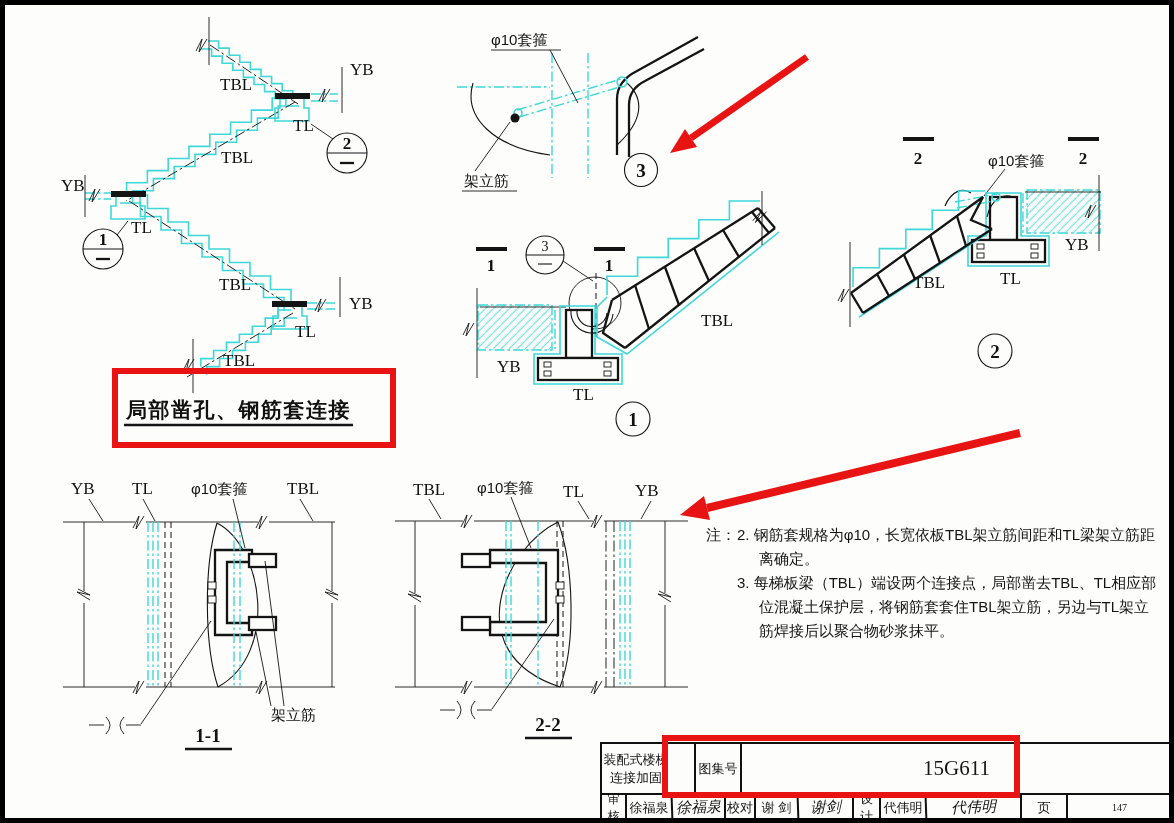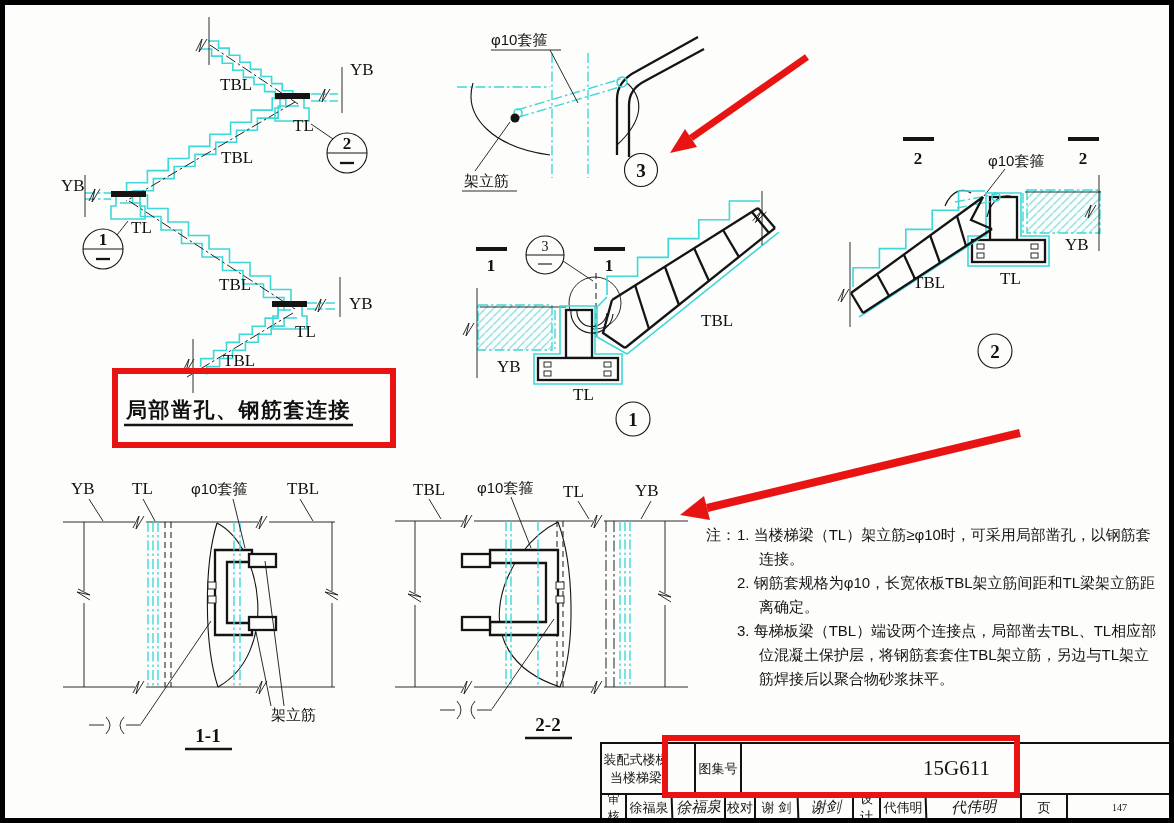--- a/index.html
+++ b/index.html
@@ -375,32 +375,31 @@
   </g>
   <g>
     <line x1="1015" y1="428" x2="702" y2="503" stroke="#e81414" stroke-width="8"></line>
     <polygon class="redf" points="675,510 699,491 705,515"></polygon>
   </g>
 </svg>
 
 <div class="notes">
   <div class="prefix">注：</div>
   <div>
-    <p class="note-item">1. 当楼梯梁（TL）架立筋≥φ10时，可采用局部凿孔，以钢筋套连接。</p>
     <p class="note-item">2. 钢筋套规格为φ10，长宽依板TBL架立筋间距和TL梁架立筋距离确定。</p>
     <p class="note-item">3. 每梯板梁（TBL）端设两个连接点，局部凿去TBL、TL相应部位混凝土保护层，将钢筋套套住TBL架立筋，另边与TL架立筋焊接后以聚合物砂浆抹平。</p>
   </div>
 </div>
 
 <div class="tblock">
   <div class="trow trow1">
     <div class="tcell proj">
       <div>
         <div>装配式楼梯</div>
-        <div>当楼梯梁</div>
+        <div>连接加固</div>
       </div>
     </div>
     <div class="tcell atlaslbl">图集号</div>
     <div class="tcell atlasno">15G611</div>
   </div>
   <div class="trow trow2">
     <div class="tcell c-23">审核</div>
     <div class="tcell c-46">徐福泉</div>
     <div class="tcell c-53 sig">徐福泉</div>
     <div class="tcell c-30">校对</div>

